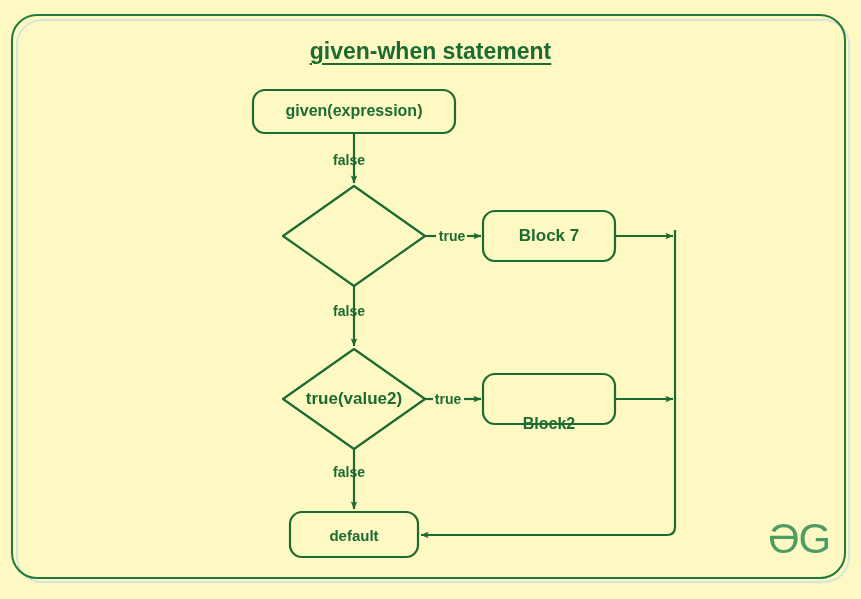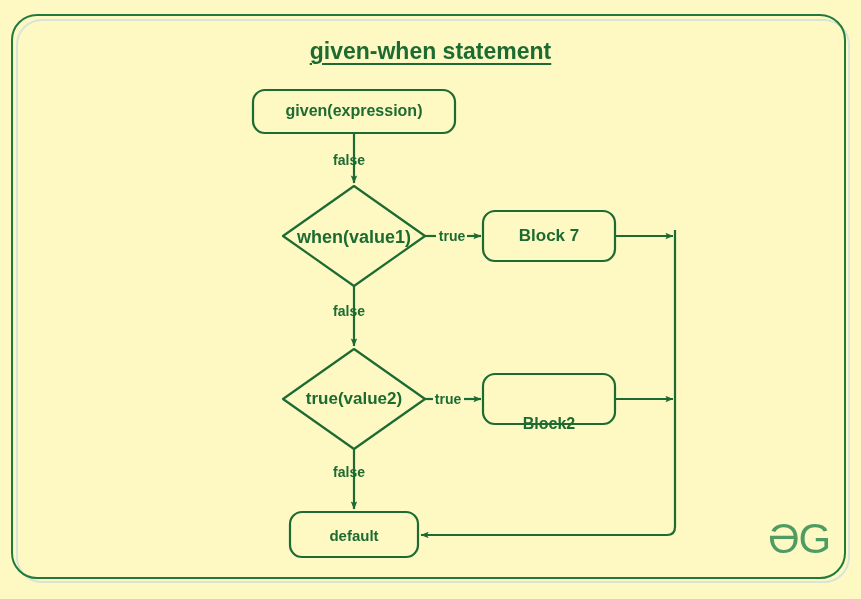--- a/index.html
+++ b/index.html
@@ -148,21 +148,20 @@
 
       <rect x="290" y="512" width="128" height="45" rx="12" ry="12"></rect>
 
       <path d="M675,230 L675,527 Q675,535 667,535 L421,535" marker-end="url(#arrow)"></path>
     </g>
   </svg>
 
   <div class="title">given-when statement</div>
 
   <div class="node-text t-given">given(expression)</div>
-  <div class="node-text t-when1">when(value1)</div>
   <div class="node-text t-block1">Block 7</div>
   <div class="node-text t-when2">true(value2)</div>
   <div class="node-text t-block2">Block2</div>
   <div class="node-text t-default">default</div>
 
   <div class="edge-label lbl-false1">false</div>
   <div class="edge-label lbl-false2">false</div>
   <div class="edge-label lbl-false3">false</div>
   <div class="edge-label lbl-true1">true</div>
   <div class="edge-label lbl-true2">true</div>

